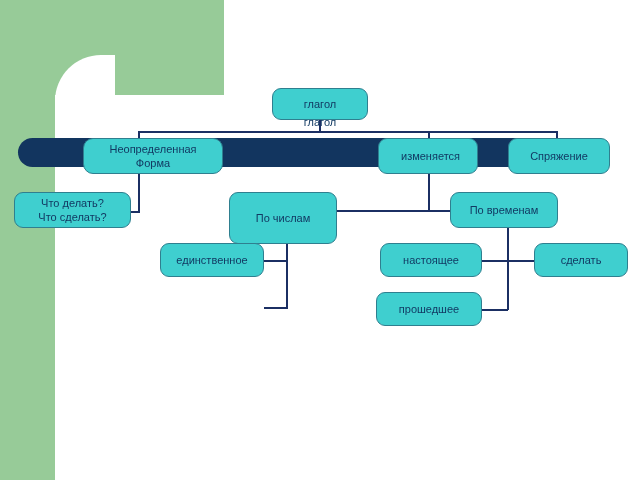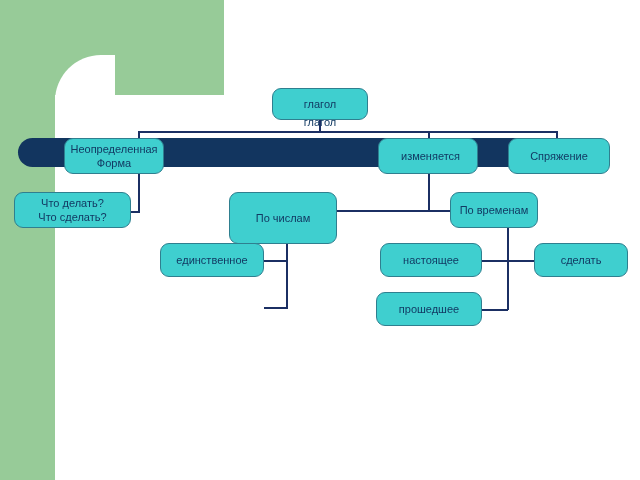--- a/index.html
+++ b/index.html
@@ -139,33 +139,33 @@
   <div class="ln ln-v" style="left:286px; top:228px; height:80px;"></div>
   <div class="ln ln-h" style="left:264px; top:260px; width:24px;"></div>
   <div class="ln ln-h" style="left:264px; top:307px; width:24px;"></div>
 
   <div class="ln ln-v" style="left:507px; top:228px; height:82px;"></div>
   <div class="ln ln-h" style="left:482px; top:260px; width:52px;"></div>
   <div class="ln ln-h" style="left:482px; top:309px; width:26px;"></div>
 
   <div class="node" style="left:272px; top:88px; width:96px; height:32px;">глагол</div>
 
-  <div class="node two-line" style="left:64px; top:138px; width:100px; height:36px;">Неопределенная
+  <div class="node two-line" style="left:83px; top:138px; width:140px; height:36px;border-radius:10px;">Неопределенная
 Форма</div>
 
   <div class="node" style="left:378px; top:138px; width:100px; height:36px;padding-left:9px;">изменяется</div>
 
   <div class="node" style="left:508px; top:138px; width:102px; height:36px;">Спряжение</div>
 
   <div class="node two-line" style="left:14px; top:192px; width:117px; height:36px;">Что делать?
 Что сделать?</div>
 
   <div class="node" style="left:229px; top:192px; width:108px; height:52px;">По числам</div>
 
-  <div class="node" style="left:450px; top:192px; width:88px; height:36px;text-align:right;">По временам</div>
+  <div class="node" style="left:450px; top:192px; width:108px; height:36px;text-align:right;">По временам</div>
 
   <div class="node" style="left:160px; top:243px; width:104px; height:34px;">единственное</div>
 
 
   <div class="node" style="left:380px; top:243px; width:102px; height:34px;">настоящее</div>
 
   <div class="node" style="left:376px; top:292px; width:106px; height:34px;">прошедшее</div>
 
   <div class="node" style="left:534px; top:243px; width:94px; height:34px;">сделать</div>
 

